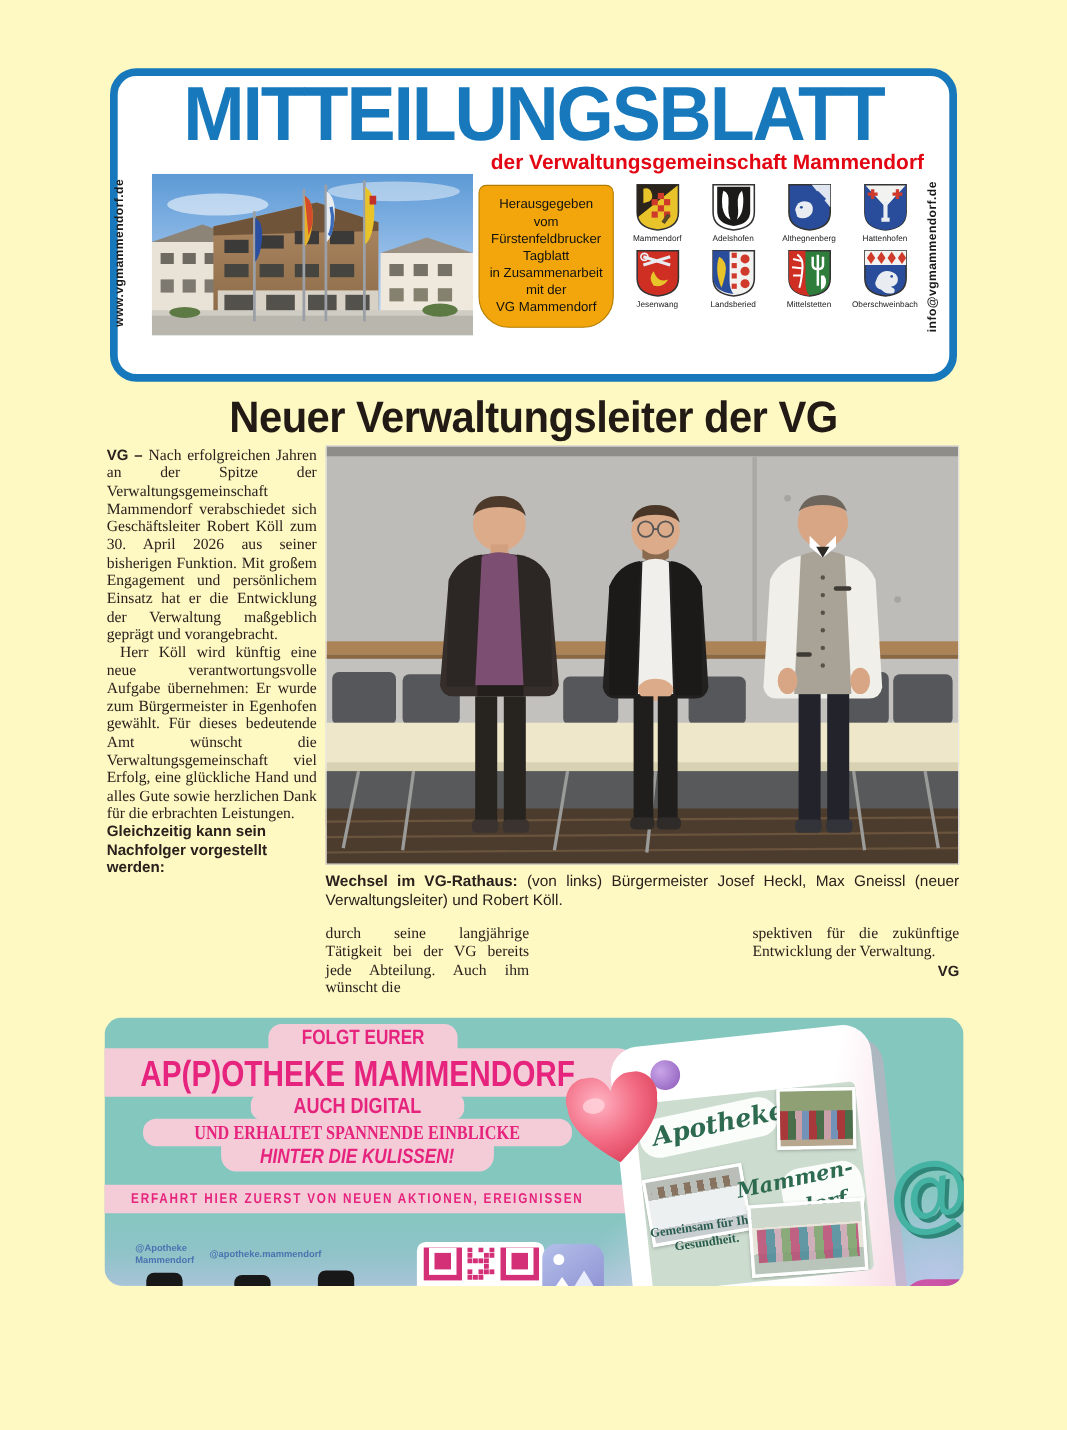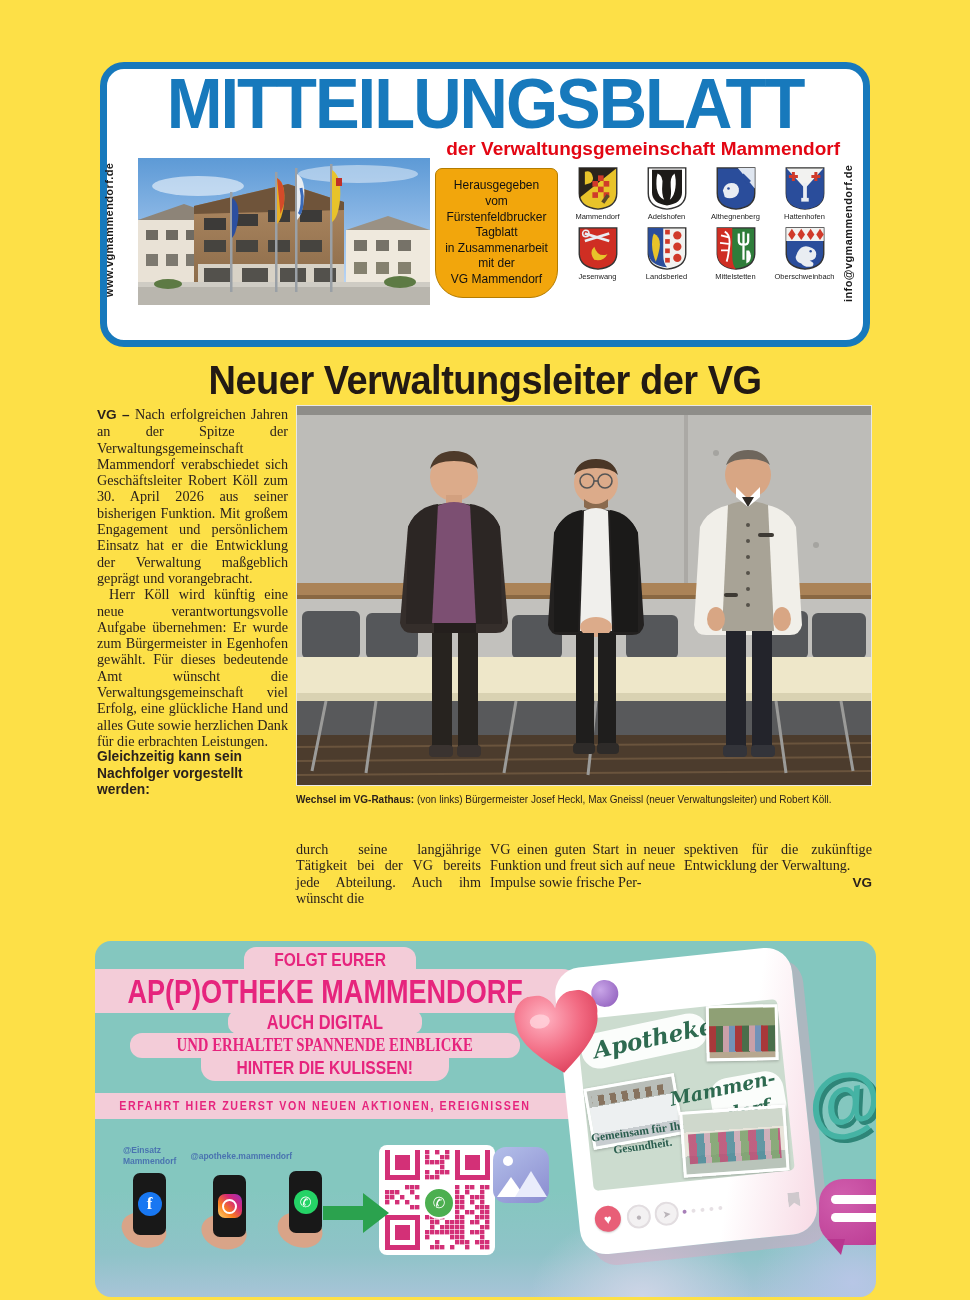--- a/index.html
+++ b/index.html
@@ -1,16 +1,16 @@
 <!DOCTYPE html>
 <html><head>
 <meta charset="utf-8">
 <style>
   html,body{margin:0;padding:0;background:#ffffff;}
-  #page{position:relative;width:970px;height:1300px;background:#fde047;overflow:hidden;
+  #page{position:relative;width:970px;height:1300px;background:#fef9c3;overflow:hidden;
         font-family:"Liberation Sans",sans-serif;color:#222;}
 
   
   #mast-frame{position:absolute;left:100px;top:62px;width:770px;height:285px;
     border:7px solid #1779bc;border-radius:24px;box-sizing:border-box;background:#fff;}
   #mast-title{position:absolute;left:100px;top:64px;width:770px;text-align:center;
     color:#1779bc;font-weight:bold;font-size:67px;letter-spacing:-2px;
     transform:scaleY(1.04);transform-origin:top center;white-space:nowrap;}
   .vert{position:absolute;writing-mode:vertical-rl;transform:rotate(180deg);
     font-size:11px;font-weight:bold;color:#1a1a1a;letter-spacing:.4px;text-align:center;}
@@ -41,43 +41,43 @@
   .serif{font-family:"Liberation Serif",serif;font-size:14.2px;line-height:16.3px;
     text-align:justify;color:#2a211d;}
   #col1{position:absolute;left:97px;top:406px;width:191px;height:500px;}
   #col1 p{margin:0;}
   .indent{text-indent:12px;}
   .lead-bold,.bold-sans{font-family:"Liberation Sans",sans-serif;font-weight:bold;font-size:13.6px;}
   #col1 .bold-sans-p{font-family:"Liberation Sans",sans-serif;font-weight:bold;
     font-size:13.8px;line-height:16.3px;text-align:left;margin:0;}
   #article-photo{position:absolute;left:296px;top:405px;width:576px;height:381px;}
   #caption{position:absolute;left:296px;top:791px;width:576px;
-    font-size:10px;line-height:18px;color:#2a211d;text-align:justify;}
+    font-size:14px;line-height:18px;color:#2a211d;text-align:justify;}
   .botcol{position:absolute;top:841px;width:185px;height:64px;}
   #col2{left:296px;} #col3{left:490px;} #col4{left:684px;width:188px;}
   #byline{text-align:right;font-family:"Liberation Sans",sans-serif;font-weight:bold;
     font-size:13.5px;margin-top:1px;}
 
   
-  #ad{position:absolute;left:95px;top:925px;width:781px;height:356px;border-radius:16px;
+  #ad{position:absolute;left:95px;top:925px;width:781px;height:244px;border-radius:16px;
     overflow:hidden;
     background:
       radial-gradient(140px 120px at 97% 96%, #b7c6e6 0%, rgba(183,198,230,0) 70%),
       radial-gradient(160px 120px at 70% 100%, #cdd5e6 0%, rgba(205,213,230,0) 70%),
-      linear-gradient(180deg,#84c7bf 0%,#84c7bf 70%,#8fc3c8 88%,#a8c4d8 100%); margin-top: 16px;}
+      linear-gradient(180deg,#84c7bf 0%,#84c7bf 70%,#8fc3c8 88%,#a8c4d8 100%);}
   #ad-text{position:absolute;left:4px;top:6px;width:452px;display:flex;
     flex-direction:column;align-items:center;}
   .pill{background:#f3ccd8;color:#e6247d;font-weight:bold;text-align:center;
     border-radius:14px;white-space:nowrap;}
   .cond{display:inline-block;transform:scaleX(.82);transform-origin:center;white-space:nowrap;}
   #ad-l1{font-size:19px;padding:2px 18px 0;border-radius:12px 12px 0 0;margin-left:10px;}
   #ad-l2{font-size:33px;padding:4px 14px 2px;border-radius:18px;margin-top:-2px;}
   #ad-l3{font-size:20px;padding:1px 26px 0;margin-top:-3px;border-radius:10px;}
   #ad-l4{font-size:18px;padding:2px 14px;margin-top:-1px;border-radius:12px;font-family:Liberation Serif, serif;}
-  #ad-l5{font-size:19px;padding:1px 16px 2px;margin-top:-2px;border-radius:0 0 14px 14px;}
+  #ad-l5{font-size:19px;padding:1px 16px 2px;margin-top:-2px;border-radius:0 0 14px 14px;font-style:italic;}
   #ad-l67{margin-top:12px;font-size:13px;letter-spacing:2px;line-height:1.55;
     padding:3px 12px;border-radius:12px;}
   #handles{position:absolute;left:28px;top:204px;font-size:8.5px;font-weight:bold;
     color:#4a74b0;line-height:1.3;display:flex;gap:14px;}
   #phones{position:absolute;left:24px;top:228px;width:270px;height:86px;}
   .handset{position:absolute;width:33px;height:62px;background:#181818;border-radius:7px;
     display:flex;align-items:center;justify-content:center;z-index:2;}
   .hand{position:absolute;width:46px;height:34px;background:#d9a488;border-radius:50%;z-index:1;}
   .fb-badge{width:24px;height:24px;border-radius:50%;background:#1877f2;color:#fff;
     display:flex;align-items:center;justify-content:center;
@@ -452,42 +452,41 @@
       <ellipse cx="486" cy="214" rx="9" ry="12" fill="#d8a684"></ellipse>
     </g>
     <rect x="0" y="0" width="576" height="381" fill="none" stroke="#e8e8e6" stroke-width="2"></rect>
   </svg>
 
   <div id="caption">
     <b>Wechsel im VG-Rathaus:</b><span> (von links) Bürgermeister Josef Heckl, Max Gneissl (neuer Verwaltungsleiter) und Robert Köll.</span>
   </div>
 
   <div id="col2" class="serif botcol">durch seine langjährige Tätigkeit bei der VG bereits jede Abteilung. Auch ihm wünscht die</div>
-  <div id="col3" class="serif botcol">VG einen guten Start in neuer Funktion und freut sich auf neue Impulse sowie frische Per-</div>
   <div id="col4" class="serif botcol">
     <span>spektiven für die zukünftige Entwicklung der Verwaltung.</span>
     <div id="byline">VG</div>
   </div>
 
   <div id="ad">
 
     <div id="ad-text">
       <div id="ad-l1" class="pill"><span class="cond">FOLGT EURER</span></div>
       <div id="ad-l2" class="pill"><span class="cond">AP(P)OTHEKE MAMMENDORF</span></div>
       <div id="ad-l3" class="pill"><span class="cond">AUCH DIGITAL</span></div>
       <div id="ad-l4" class="pill"><span class="cond">UND ERHALTET SPANNENDE EINBLICKE</span></div>
       <div id="ad-l5" class="pill"><span class="cond">HINTER DIE KULISSEN!</span></div>
       <div id="ad-l67" class="pill">
         <div><span class="cond">ERFAHRT HIER ZUERST VON NEUEN AKTIONEN, EREIGNISSEN</span></div>
       </div>
     </div>
 
     <div id="handles">
       <div>
-        <div>@Einsatz</div>
+        <div>@Apotheke</div>
         <div>Mammendorf</div>
       </div>
       <div style="margin-top:6px;">@apotheke.mammendorf</div>
     </div>
 
     <div id="phones">
       <div class="hand" style="left:2px;top:44px;transform:rotate(20deg);"></div>
       <div class="handset" style="left:14px;top:4px;">
         <div class="fb-badge">f</div>
       </div>

